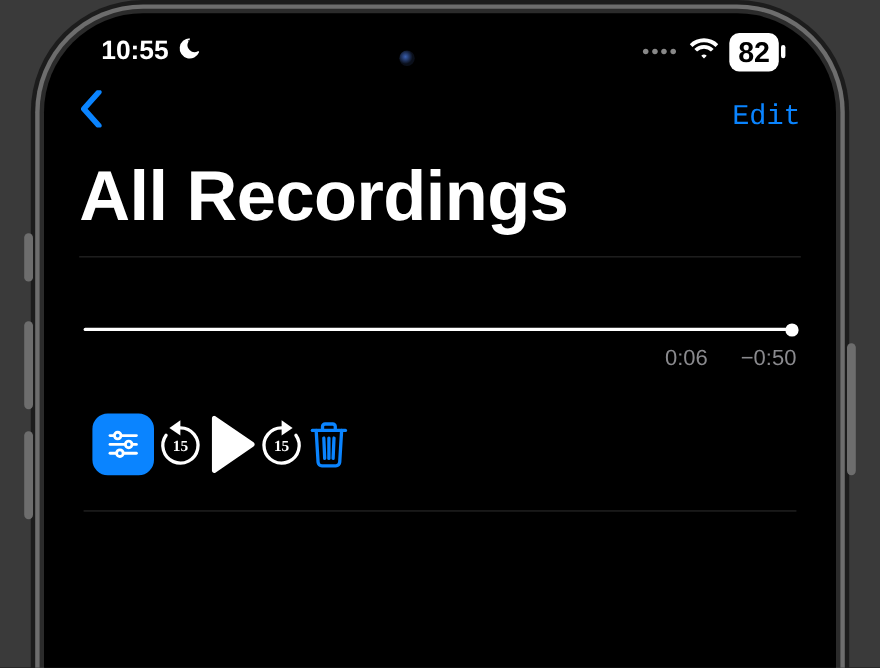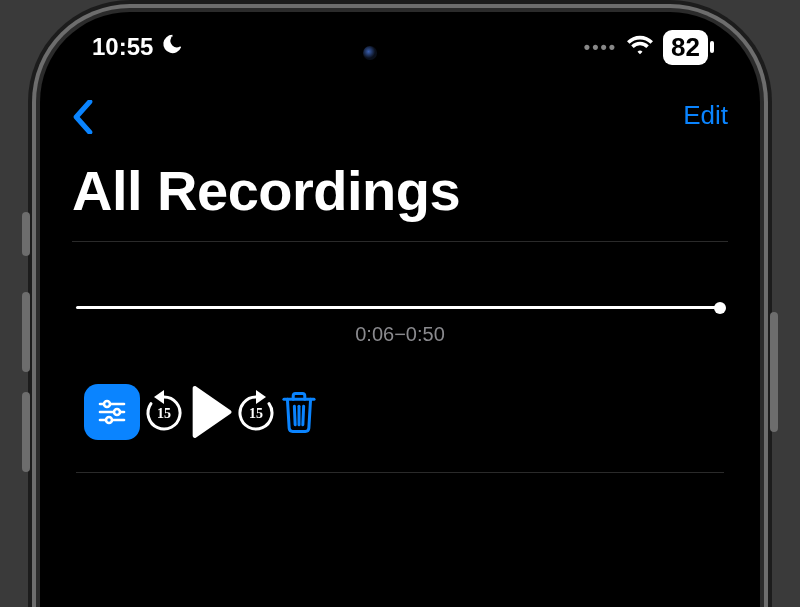--- a/index.html
+++ b/index.html
@@ -94,28 +94,28 @@
       transform: translateY(-50%);
       width: 4px; height: 12px;
       background: #fff;
       border-radius: 2px;
     }
 
     
     .nav {
       display: flex;
       justify-content: space-between;
-      align-items: flex-start;
-      margin-top: 18px;
+      align-items: flex-end;
       padding: 0 4px;
+      font-family: Liberation Mono, monospace;
     }
     .nav .edit { color: #0a84ff; font-size: 26px; font-weight: 400; }
 
     h1.title {
-      font-size: 56px;
+      font-size: 64px;
       font-weight: 800;
       letter-spacing: -0.5px;
       margin: 20px 4px 18px;
     }
     .hr { height: 1px; background: #2a2a2a; margin: 0 4px; }
 
     .recording {
       padding: 20px 4px 0;
     }
     .rec-head {
@@ -148,24 +148,25 @@
       position: absolute;
       right: -2px;
       top: 50%;
       transform: translate(0, -50%);
       width: 12px; height: 12px;
       background: #fff;
       border-radius: 50%;
     }
     .times {
       display: flex;
-      justify-content: center;
+      justify-content: flex-end;
       margin: 14px 4px 0;
       font-size: 20px;
       color: #8a8a8e;
+      gap: 30px;
     }
 
     .controls {
       margin: 38px 12px 0;
       display: flex;
       align-items: center;
       justify-content: flex-start;
       text-decoration: underline;
     }
     .ctrl { display: flex; align-items: center; justify-content: center; cursor: pointer; }

